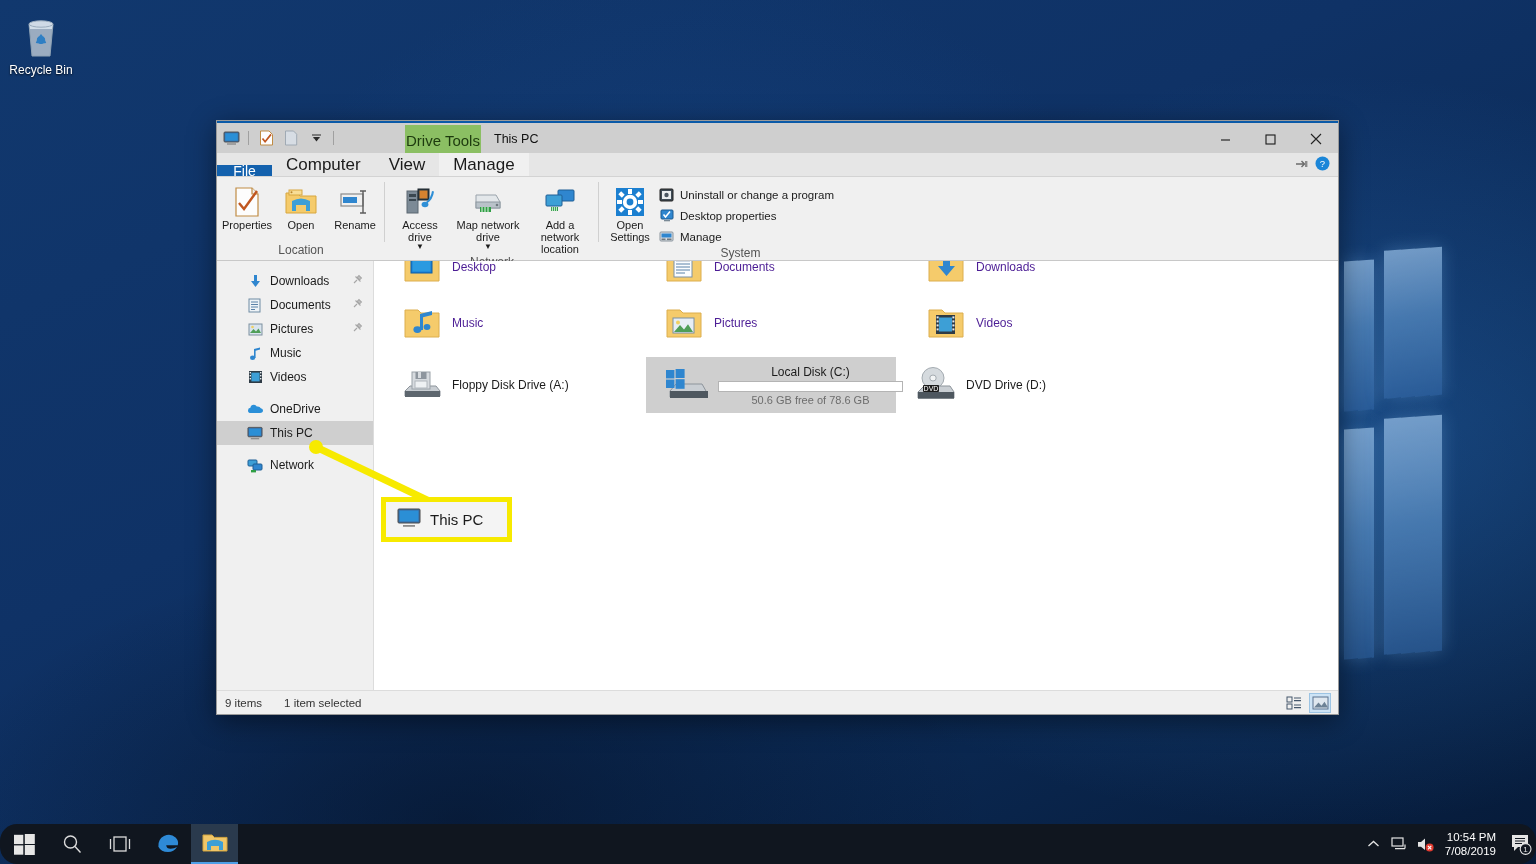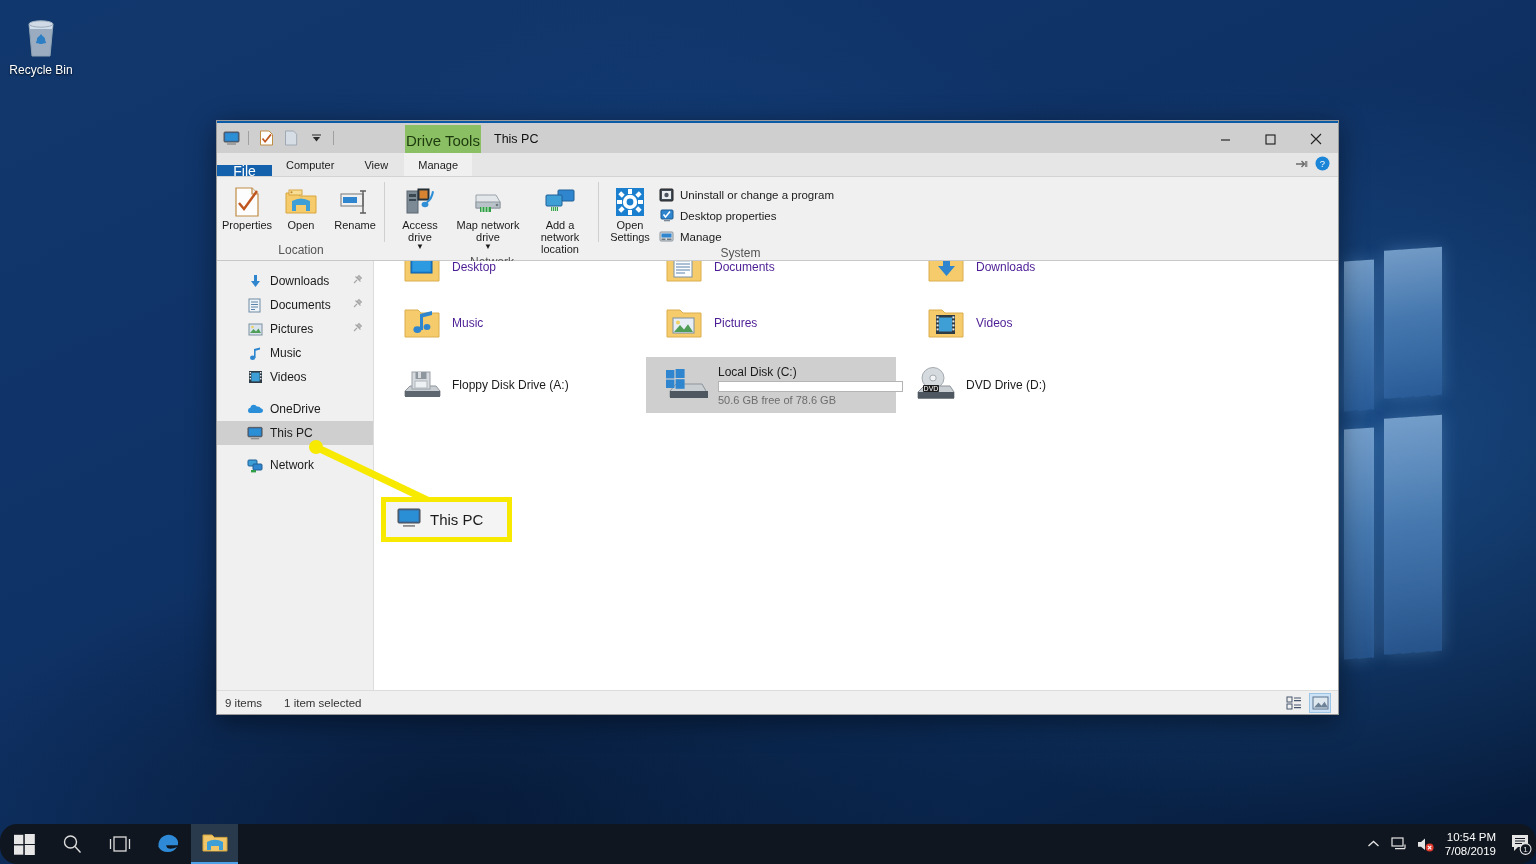--- a/index.html
+++ b/index.html
@@ -101,21 +101,21 @@
   .wbtn { width: 45px; height: 32px; display:flex; align-items:center; justify-content:center; color:#222; }
 
   .tabstrip {
     height: 24px; background: #e6e6e6;
     display: flex; align-items: stretch; position: relative;
     border-bottom: 1px solid #d3d3d3;
     flex: none;
   }
   .tab {
     display: flex; align-items: center; justify-content: center;
-    padding: 0 14px; font-size: 11px; color: #1b1b1b;
+    padding: 0 14px; font-size: 17px; color: #1b1b1b;
     min-width: 56px;
   }
   .tab.file { background: #1361ad; color: #fff; min-width: 55px; font-size: 14px; margin-top: 12px; }
   .tab.active-ctx { background: #f0f0f0; }
   .tabstrip-right { margin-left:auto; display:flex; align-items:center; gap:6px; padding-right:8px; }
 
   .ribbon {
     height: 84px;
     background: #f0f0f0;
     border-bottom: 1px solid #c8c8c8;
@@ -177,21 +177,21 @@
     font-size: 12px; color: #4c1d95;
   }
   .tile .ticon { width: 40px; height: 40px; display:flex; align-items:center; justify-content:center; flex:none; }
   .group-head {
     display: flex; align-items: center; gap: 7px;
     height: 26px; margin-top: 4px; color: #2a5373; font-size: 13px;
   }
   .group-head .hline { flex: 1; height: 1px; background: #d8d8d8; margin-left: 8px; margin-right: 8px; }
   .drive-tile {
     width: 250px; height: 56px; display: flex; align-items: center; gap: 10px;
-    padding-left: 18px; font-size: 12px;
+    padding-left: 18px; font-size: 12px; text-align: center;
   }
   .drive-tile.selected { background: #cfcfcf; }
   .drive-meta { display: flex; flex-direction: column; gap: 2px; }
   .drive-name { font-size: 12px; color: #1b1b1b; }
   .bar-outer { width: 185px; height: 11px; background: #ffffff; border: 1px solid #b4b4b4; }
   .bar-inner { height: 100%; background: #1a7fd4; }
   .drive-free { font-size: 11px; color: #6d6d6d; }
 
   
   .statusbar {

